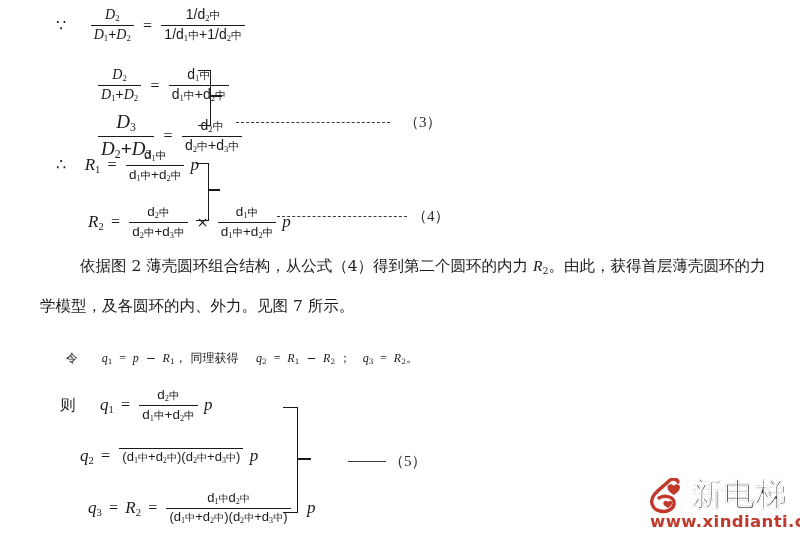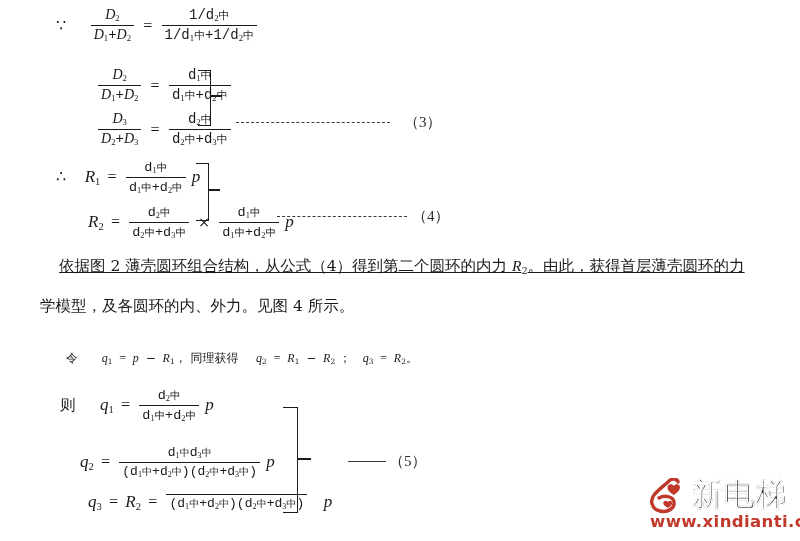--- a/index.html
+++ b/index.html
@@ -8,21 +8,21 @@
     background:#ffffff;
     font-family:"Liberation Serif","DejaVu Serif",serif;
     color:#1a1a1a;
     position:relative;
     overflow:hidden;
   }
   .page{position:relative;width:800px;height:541px;}
 
   
   .mi{font-style:italic;font-family:"Liberation Serif",serif;}
-  .mu{font-style:normal;font-family:Liberation Mono, monospace;margin-top:48px;}
+  .mu{font-style:normal;font-family:Liberation Sans, sans-serif;margin-top:48px;}
   .op{font-style:normal;padding:0 3px;font-family:"Liberation Serif",serif;}
   sub{font-size:62%;vertical-align:-0.28em;font-style:normal;}
   .zh{font-family:"DejaVu Sans","Liberation Sans",sans-serif;font-size:78%;
       font-style:normal;letter-spacing:0;}
 
   
   .frac{display:inline-block;vertical-align:middle;text-align:center;
         line-height:1.12;margin:0 2px;position:relative;top:-0.05em;}
   .frac .num{display:block;padding:0 3px 1px 3px;}
   .frac .den{display:block;padding:1px 3px 0 3px;border-top:1.2px solid #1a1a1a;}
@@ -81,38 +81,38 @@
       <span class="den"><span class="mi">D</span><sub>1</sub><span class="mu">+</span><span class="mi">D</span><sub>2</sub></span>
     </span>
     <span class="op" style="font-size:16px;">=</span>
     <span class="frac" style="font-size:14px;">
       <span class="num"><span class="mu">d</span><sub>1</sub><span class="zh">中</span></span>
       <span class="den"><span class="mu">d</span><sub>1</sub><span class="zh">中</span><span class="mu">+</span><span class="mu">d</span><sub>2</sub><span class="zh">中</span></span>
     </span>
   </div>
 
   <div class="eqrow" style="left:96px;top:112px;font-size:17px;">
-    <span class="frac" style="font-size:14px;">
+    <span class="frac" style="font-size:19px;">
       <span class="num"><span class="mi">D</span><sub>3</sub></span>
       <span class="den"><span class="mi">D</span><sub>2</sub><span class="mu">+</span><span class="mi">D</span><sub>3</sub></span>
     </span>
     <span class="op" style="font-size:16px;">=</span>
     <span class="frac" style="font-size:14px;">
       <span class="num"><span class="mu">d</span><sub>2</sub><span class="zh">中</span></span>
       <span class="den"><span class="mu">d</span><sub>2</sub><span class="zh">中</span><span class="mu">+</span><span class="mu">d</span><sub>3</sub><span class="zh">中</span></span>
     </span>
   </div>
 
   <div class="brace-r" style="left:198px;top:70px;width:12px;height:54px;"></div>
   <div class="brace-tick" style="left:210px;top:95px;width:12px;height:2.4px;"></div>
 
   <div class="dashline" style="left:236px;top:122px;width:154px;"></div>
   <span class="eqno" style="left:404px;top:113px;">（3）</span>
 
-  <div class="eqrow" style="left:56px;top:160px;font-size:17px;">
+  <div class="eqrow" style="left:56px;top:148px;font-size:17px;">
     <span class="sym" style="font-size:16px;">∴</span>
     <span style="display:inline-block;width:10px;"></span>
     <span class="mi">R</span><sub>1</sub>
     <span class="op" style="font-size:16px;">=</span>
     <span class="frac" style="font-size:13.5px;">
       <span class="num"><span class="mu">d</span><sub>1</sub><span class="zh">中</span></span>
       <span class="den"><span class="mu">d</span><sub>1</sub><span class="zh">中</span><span class="mu">+</span><span class="mu">d</span><sub>2</sub><span class="zh">中</span></span>
     </span>
     <span class="mi">p</span>
   </div>
@@ -131,24 +131,24 @@
     </span>
     <span class="mi">p</span>
   </div>
 
   <div class="brace-r" style="left:196px;top:163px;width:12px;height:56px;"></div>
   <div class="brace-tick" style="left:208px;top:189px;width:12px;height:2.4px;"></div>
 
   <div class="dashline" style="left:277px;top:216px;width:130px;"></div>
   <span class="eqno" style="left:412px;top:207px;">（4）</span>
 
-  <div class="para" style="left:59px;top:256px;text-decoration:underline;">
+  <div class="para" style="left:80px;top:256px;">
     <span>依据图 2 薄壳圆环组合结构，从公式（4）得到第二个圆环的内力 </span><span class="mi">R</span><sub>2</sub><span>。由此，获得首层薄壳圆环的力</span>
   </div>
-  <div class="para" style="left:40px;top:296px;">学模型，及各圆环的内、外力。见图 4 所示。</div>
+  <div class="para" style="left:40px;top:296px;">学模型，及各圆环的内、外力。见图 7 所示。</div>
 
   <div class="para" style="left:66px;top:350px;font-size:12px;">
     <span>令</span>
     <span style="display:inline-block;width:16px;"></span>
     <span class="mi">q</span><sub>1</sub>
     <span class="op">=</span>
     <span class="mi">p</span>
     <span class="op sym">−</span>
     <span class="mi">R</span><sub>1</sub><span>，</span>
     <span>同理获得</span>
@@ -174,32 +174,32 @@
       <span class="num"><span class="mu">d</span><sub>2</sub><span class="zh">中</span></span>
       <span class="den"><span class="mu">d</span><sub>1</sub><span class="zh">中</span><span class="mu">+</span><span class="mu">d</span><sub>2</sub><span class="zh">中</span></span>
     </span>
     <span class="mi">p</span>
   </div>
 
   <div class="eqrow" style="left:80px;top:446px;font-size:17px;">
     <span class="mi">q</span><sub>2</sub>
     <span class="op" style="font-size:16px;">=</span>
     <span class="frac" style="font-size:13px;">
-      <span class="num"><span class="mu">d</span><sub>1</sub><span class="zh">中</span><span class="mu">d</span><sub>3</sub><span class="zh">中</span></span>
       <span class="den"><span class="mu">(</span><span class="mu">d</span><sub>1</sub><span class="zh">中</span><span class="mu">+</span><span class="mu">d</span><sub>2</sub><span class="zh">中</span><span class="mu">)(</span><span class="mu">d</span><sub>2</sub><span class="zh">中</span><span class="mu">+</span><span class="mu">d</span><sub>3</sub><span class="zh">中</span><span class="mu">)</span></span>
     </span>
     <span class="mi">p</span>
   </div>
 
   <div class="eqrow" style="left:88px;top:492px;font-size:17px;">
     <span class="mi">q</span><sub>3</sub>
     <span class="op" style="font-size:16px;">=</span>
     <span class="mi">R</span><sub>2</sub>
     <span class="op" style="font-size:16px;">=</span>
     <span class="frac" style="font-size:13px;">
+      <span class="num"><span class="mu">d</span><sub>1</sub><span class="zh">中</span><span class="mu">d</span><sub>2</sub><span class="zh">中</span></span>
       <span class="den"><span class="mu">(</span><span class="mu">d</span><sub>1</sub><span class="zh">中</span><span class="mu">+</span><span class="mu">d</span><sub>2</sub><span class="zh">中</span><span class="mu">)(</span><span class="mu">d</span><sub>2</sub><span class="zh">中</span><span class="mu">+</span><span class="mu">d</span><sub>3</sub><span class="zh">中</span><span class="mu">)</span></span>
     </span>
     <span style="display:inline-block;width:6px;"></span>
     <span class="mi">p</span>
   </div>
 
   <div class="brace-r" style="left:283px;top:407px;width:14px;height:104px;"></div>
   <div class="brace-tick" style="left:297px;top:458px;width:14px;height:2.4px;"></div>
 
   <div class="solidline" style="left:348px;top:461px;width:38px;"></div>

